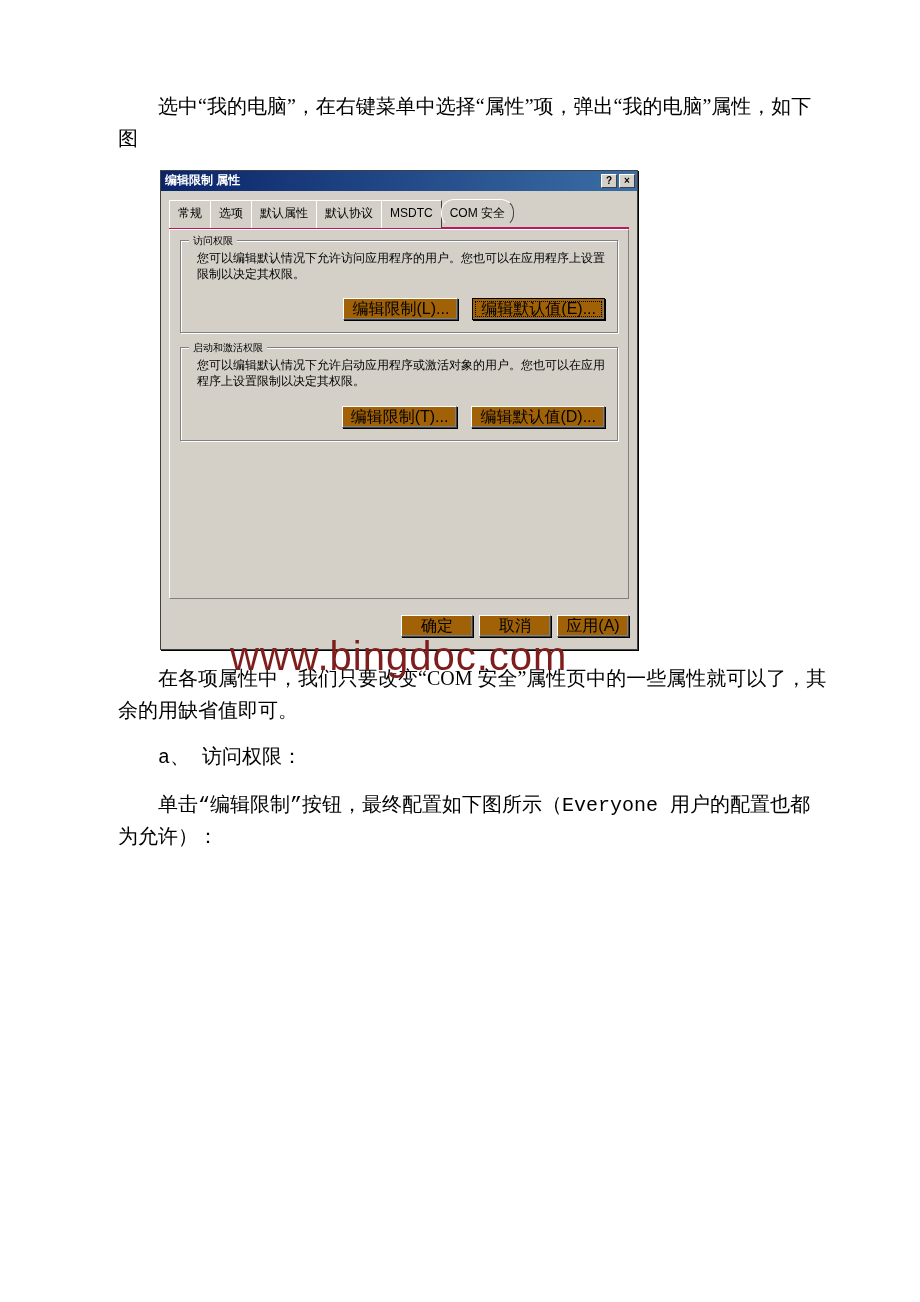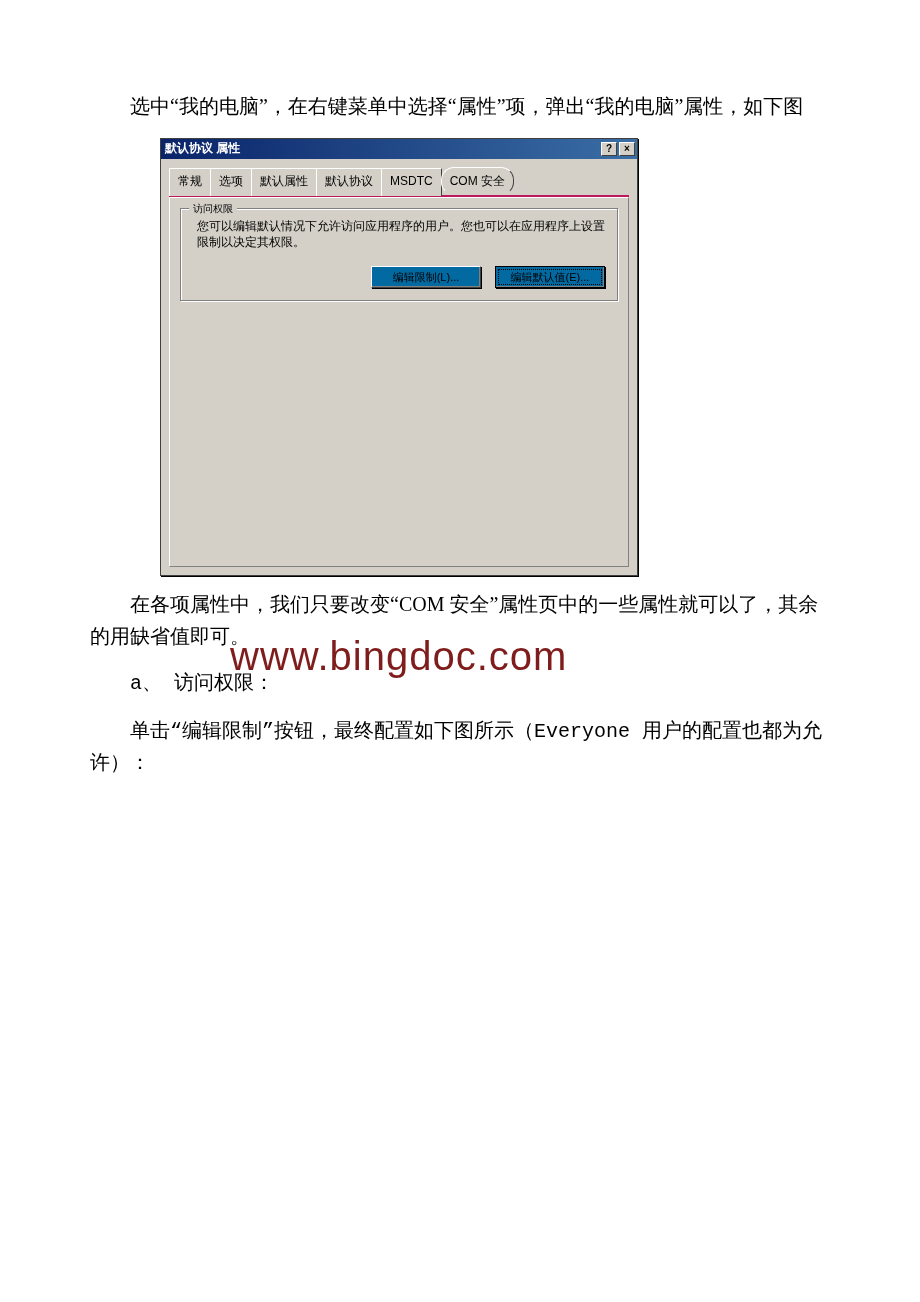--- a/index.html
+++ b/index.html
@@ -10,20 +10,21 @@
       font-family: "SimSun", "宋体", serif;
       font-size: 20px;
       line-height: 1.6;
       color: #000;
       padding: 90px 90px 0 90px;
       position: relative;
     }
     .paragraph {
       margin-bottom: 16px;
       text-indent: 2em;
+      margin-left: 28px;
     }
     .paragraph.noindent {
       text-indent: 2em;
       margin-top: 8px;
       font-family: Liberation Mono, monospace;
     }
     .dialog-container {
       margin: 12px 0 12px 70px;
       position: relative;
     }
@@ -123,26 +124,26 @@
       padding-left: 4px;
     }
     .btn-row {
       display: flex;
       justify-content: flex-end;
       gap: 14px;
     }
     .win-btn {
       min-width: 110px;
       padding: 2px 8px;
-      background: #0369a1;
+      background: #a16207;
       border: 1px solid #404040;
       border-top-color: #fff;
       border-left-color: #fff;
       box-shadow: 1px 1px 0 #000, inset -1px -1px 0 #808080;
-      font-size: 11px;
+      font-size: 16px;
       font-family: "SimSun", "宋体", sans-serif;
       text-align: center;
       height: 22px;
       line-height: 16px;
     }
     .win-btn.focused {
       outline: 1px dotted #000;
       outline-offset: -4px;
       border: 1px solid #000;
     }
@@ -168,21 +169,21 @@
     }
   </style>
 </head>
 <body>
 
 <p class="paragraph">选中“我的电脑”，在右键菜单中选择“属性”项，弹出“我的电脑”属性，如下图</p>
 
 <div class="dialog-container">
   <div class="dialog">
     <div class="titlebar">
-      <span class="titlebar-text">默认协议 属性</span>
+      <span class="titlebar-text">编辑限制 属性</span>
       <div class="titlebar-buttons">
         <div class="tb-btn">?</div>
         <div class="tb-btn">×</div>
       </div>
     </div>
     <div class="dialog-body">
       <div class="tabstrip">
         <div class="tab">常规</div>
         <div class="tab">选项</div>
         <div class="tab">默认属性</div>
@@ -194,22 +195,35 @@
 
         <div class="groupbox">
           <div class="groupbox-title">访问权限</div>
           <div class="groupbox-text">您可以编辑默认情况下允许访问应用程序的用户。您也可以在应用程序上设置限制以决定其权限。</div>
           <div class="btn-row">
             <button class="win-btn">编辑限制(L)...</button>
             <button class="win-btn focused">编辑默认值(E)...</button>
           </div>
         </div>
 
+        <div class="groupbox">
+          <div class="groupbox-title">启动和激活权限</div>
+          <div class="groupbox-text">您可以编辑默认情况下允许启动应用程序或激活对象的用户。您也可以在应用程序上设置限制以决定其权限。</div>
+          <div class="btn-row">
+            <button class="win-btn">编辑限制(T)...</button>
+            <button class="win-btn">编辑默认值(D)...</button>
+          </div>
+        </div>
 
       </div>
+    </div>
+    <div class="dialog-footer">
+      <button class="win-btn">确定</button>
+      <button class="win-btn">取消</button>
+      <button class="win-btn">应用(A)</button>
     </div>
   </div>
 </div>
 
 <div class="watermark">www.bingdoc.com</div>
 
 <p class="paragraph">在各项属性中，我们只要改变“COM 安全”属性页中的一些属性就可以了，其余的用缺省值即可。</p>
 <p class="paragraph noindent">a、 访问权限：</p>
 <p class="paragraph noindent"> 单击“编辑限制”按钮，最终配置如下图所示（Everyone 用户的配置也都为允许）：</p>
 

